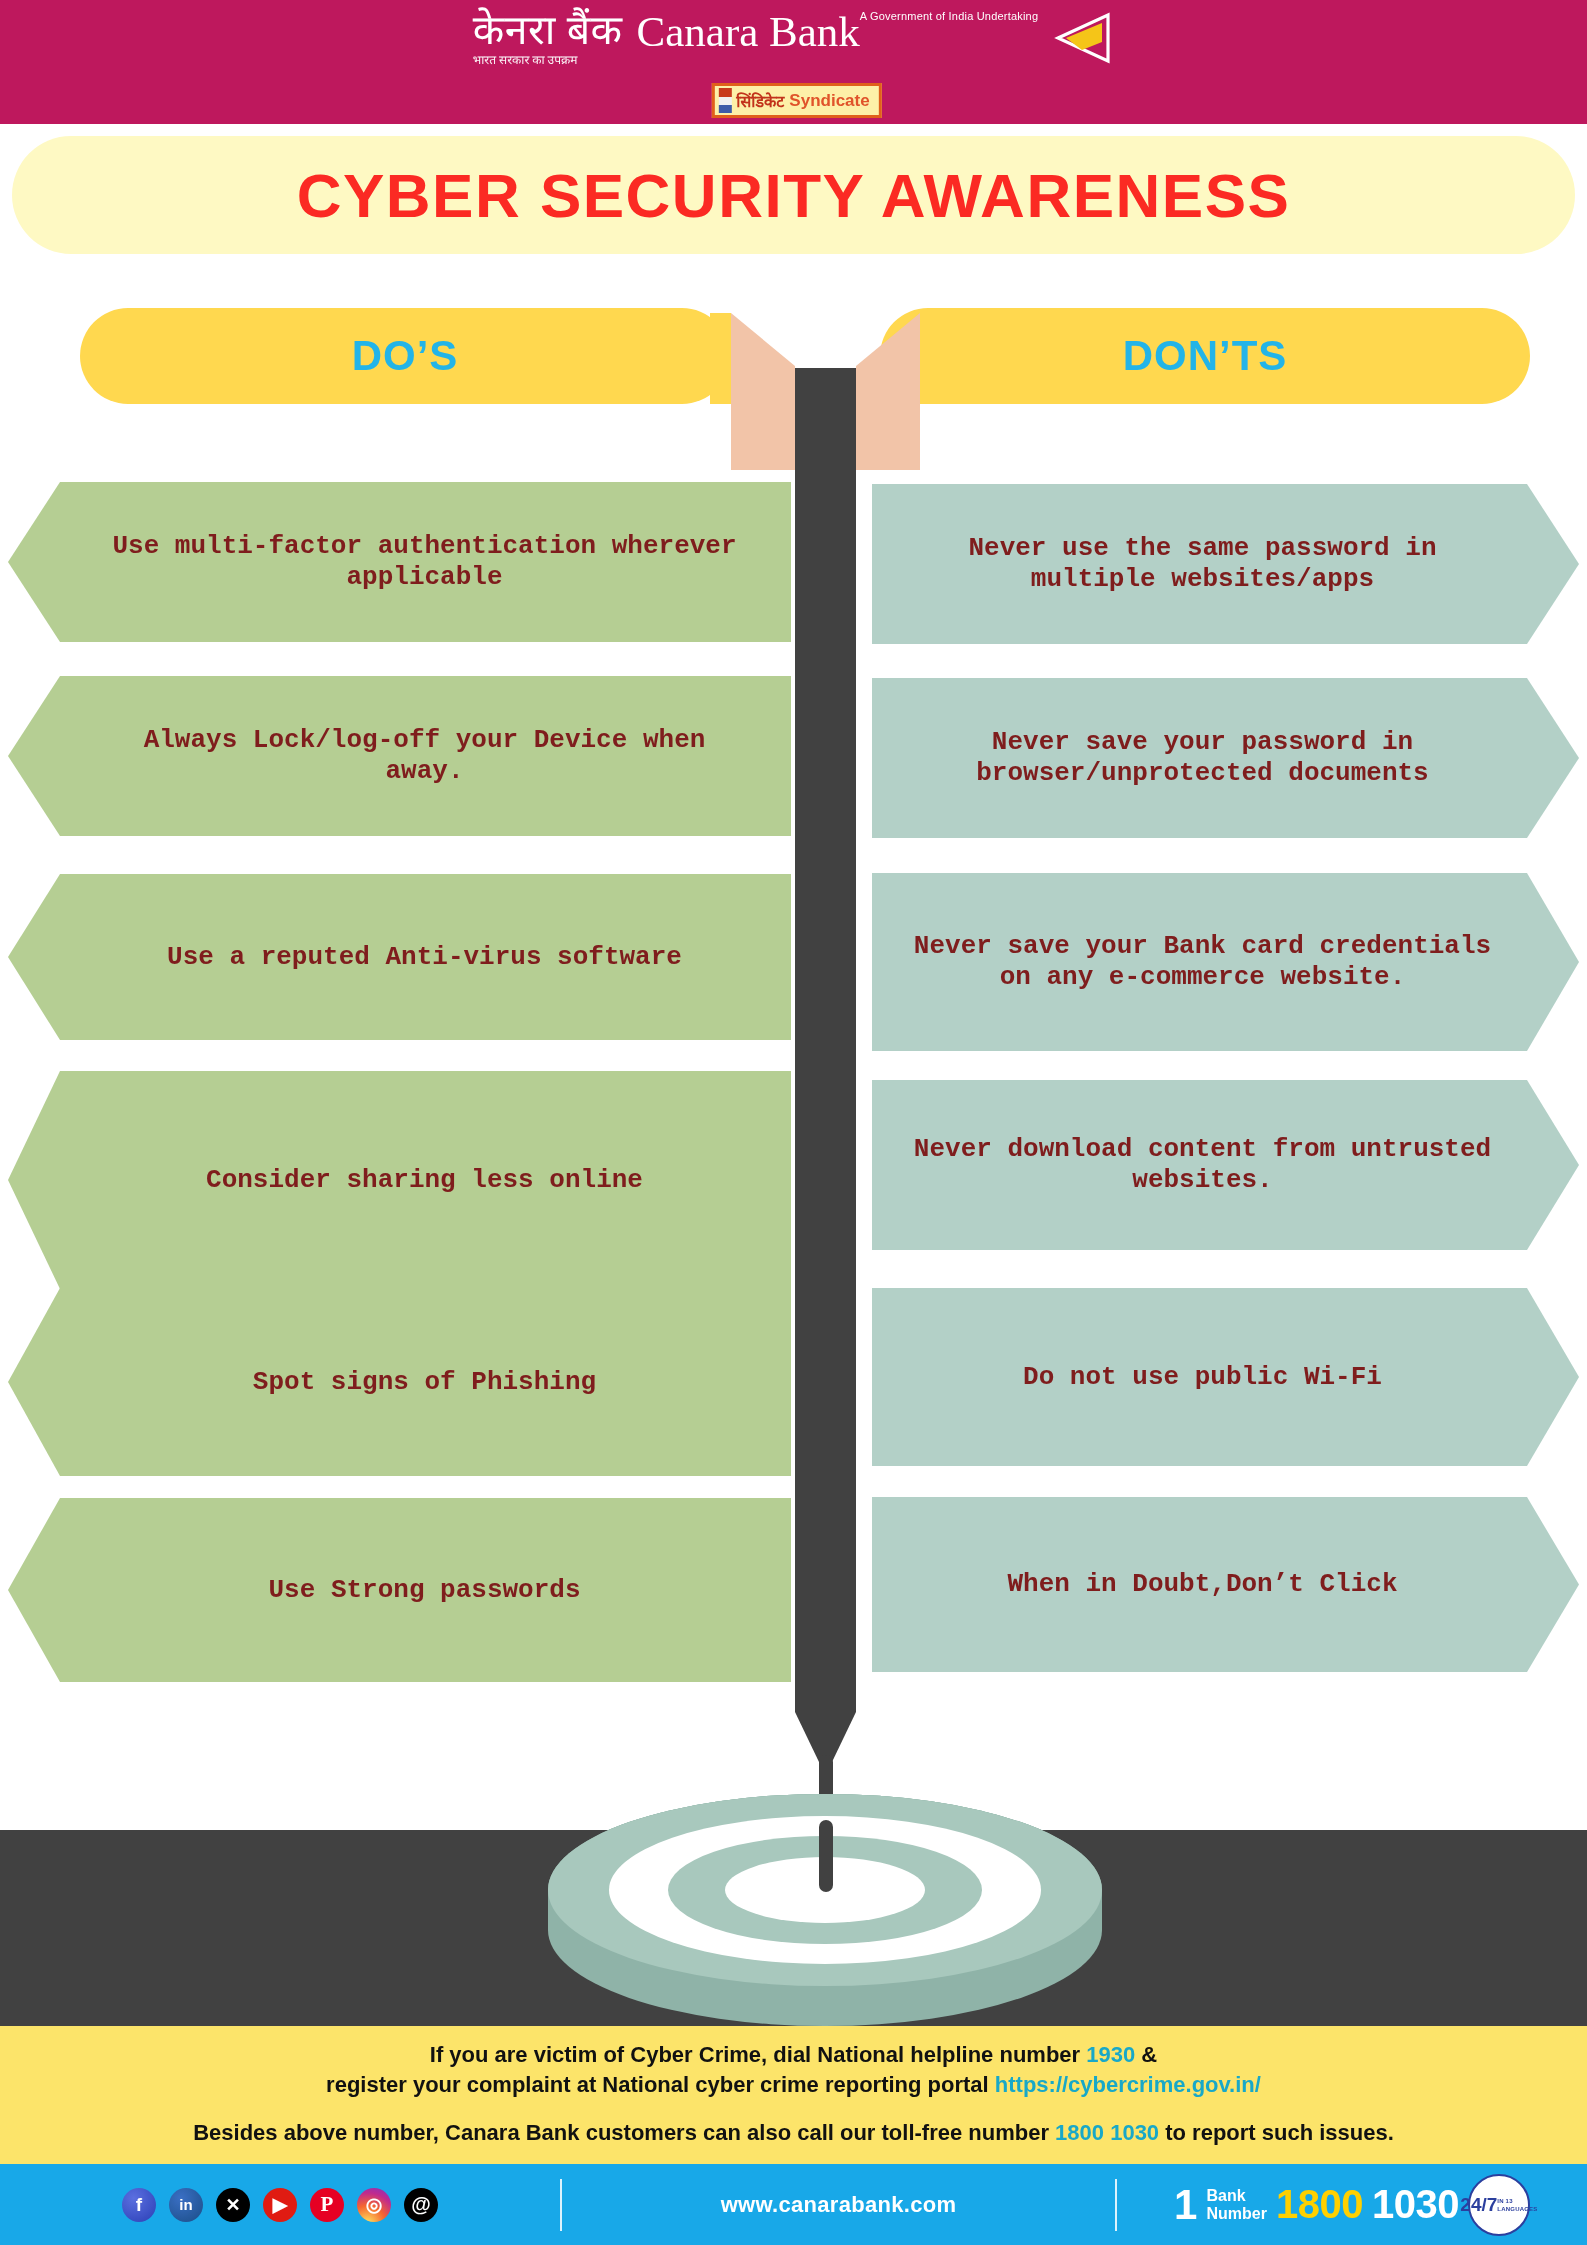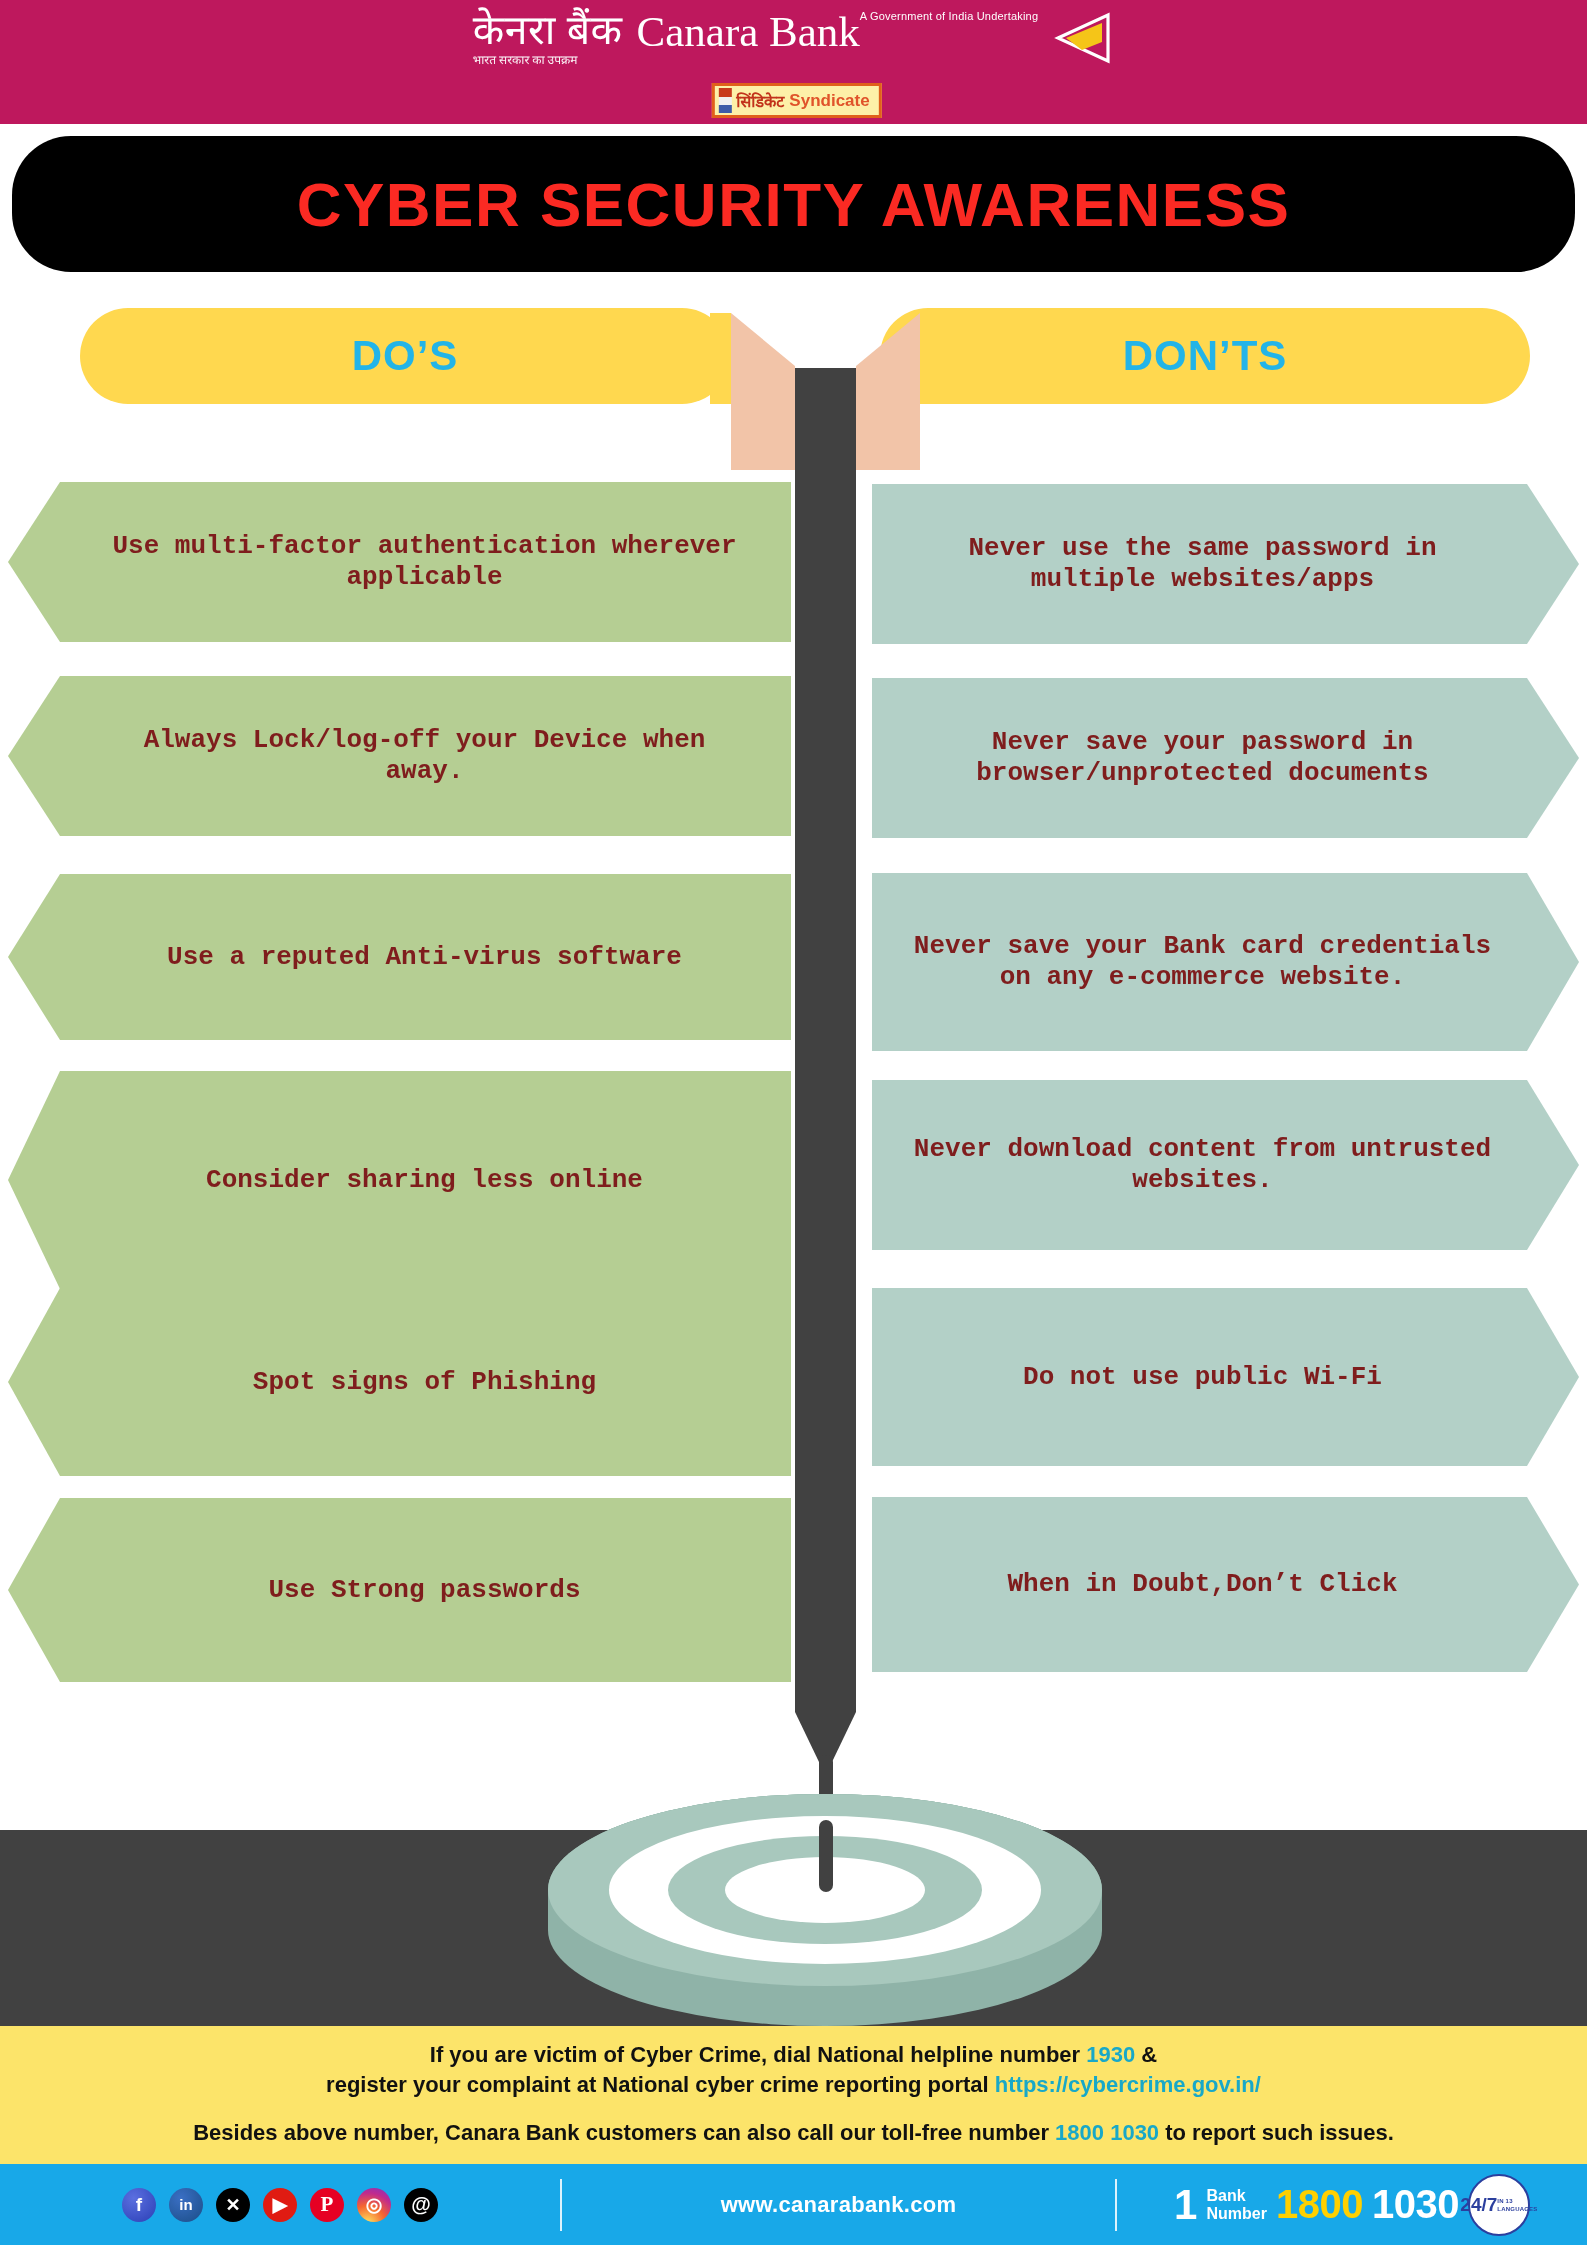--- a/index.html
+++ b/index.html
@@ -109,22 +109,22 @@
     font-size: 17px;
     color: #e0532a;
     font-weight: 700;
     white-space: nowrap;
   }
 
   
   .title-pill {
     position: absolute;
     left: 12px; top: 136px;
-    width: 1563px; height: 136px;
-    background: #000000;
+    width: 1563px; height: 118px;
+    background: #fef9c3;
     border-radius: 59px;
     display: flex;
     align-items: center;
     justify-content: center;
   }
   .title-text {
     color: #fb2a23;
     font-family: "Liberation Sans", sans-serif;
     font-weight: 700;
     font-size: 62px;

